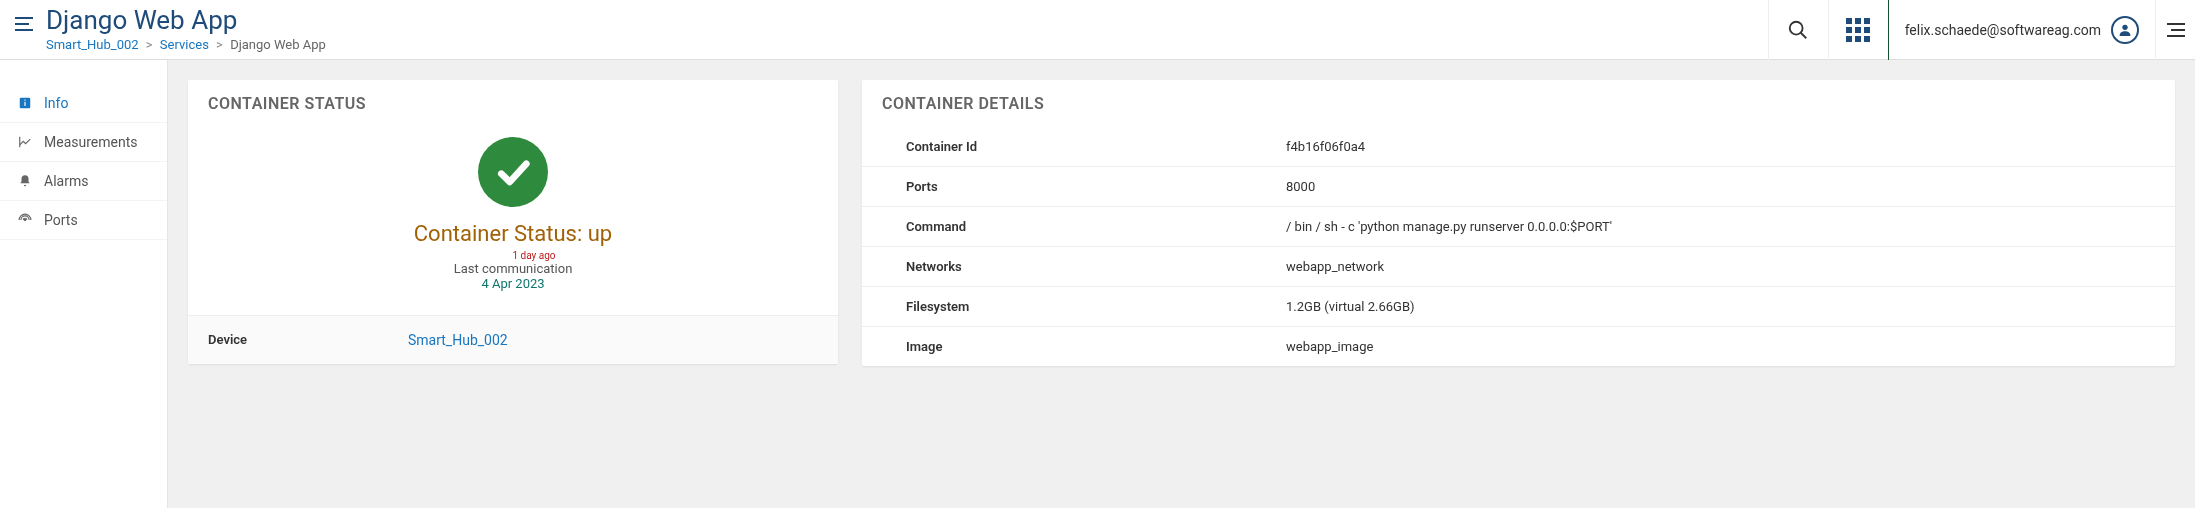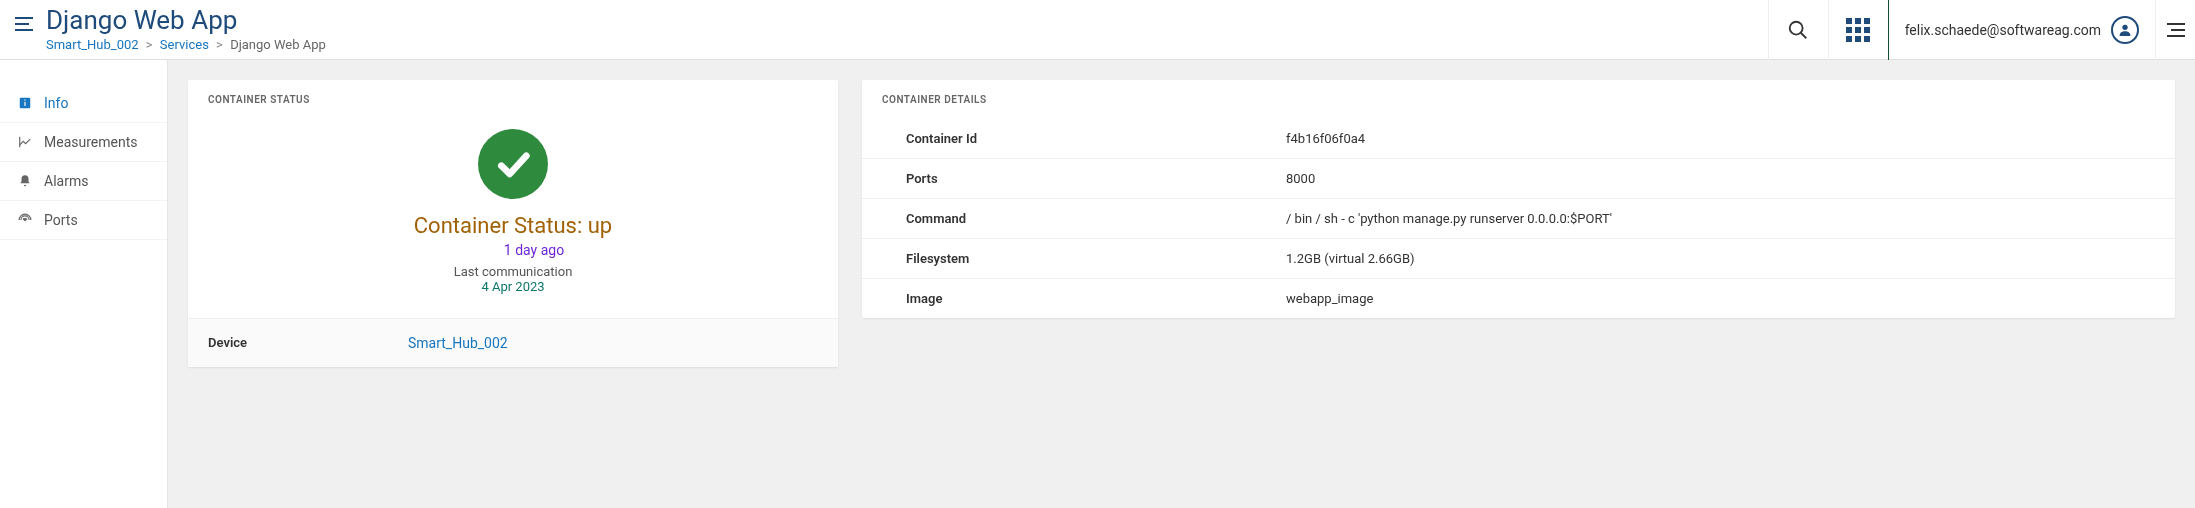--- a/index.html
+++ b/index.html
@@ -20,26 +20,26 @@
 .main { display: flex; height: calc(100% - 60px); }
 .sidebar { width: 168px; background: #fff; border-right: 1px solid #e5e5e5; padding-top: 24px; }
 .sidebar-item { display: flex; align-items: center; padding: 10px 16px; font-size: 14px; color: #555; cursor: pointer; border-bottom: 1px solid #f3f3f3; }
 .sidebar-item .icon { width: 18px; height: 18px; margin-right: 10px; display: flex; align-items: center; justify-content: center; color: #666; }
 .sidebar-item.active { color: #1776bf; }
 .sidebar-item.active .icon { color: #1776bf; }
 .content { flex: 1; padding: 20px; display: flex; gap: 24px; align-items: flex-start; }
 .card { background: #fff; border-radius: 2px; box-shadow: 0 1px 2px rgba(0,0,0,0.08); }
 .card-status { width: 650px; }
 .card-details { flex: 1; }
-.card-header { padding: 14px 20px; font-size: 10px; font-weight: 600; color: #666; letter-spacing: 0.5px; }
+.card-header { padding: 14px 20px; font-size: 16px; font-weight: 600; color: #666; letter-spacing: 0.5px; }
 .status-body { text-align: center; padding: 10px 0 24px; }
 .check-circle { width: 70px; height: 70px; border-radius: 50%; background: #2e8b3d; display: flex; align-items: center; justify-content: center; margin: 0 auto 14px; }
 .status-line { font-size: 22px; color: #a16207; }
-.status-age { color: #6d28d9; font-size: 14px; margin-top: 4px; margin-left: 42px; }
-.status-comm { font-size: 13px; color: #555; margin-top: 6px; }
+.status-age { color: #b91c1c; font-size: 10px; margin-top: 4px; margin-left: 42px; }
+.status-comm { font-size: 13px; color: #555; }
 .status-date { font-size: 13px; color: #0f766e; }
 .device-row { display: flex; padding: 16px 20px; border-top: 1px solid #eee; background: #fafafa; }
 .device-label { width: 200px; font-size: 13px; font-weight: 600; color: #333; }
 .device-link { color: #1776bf; font-size: 14px; text-decoration: none; }
 .details-table { width: 100%; }
 .details-row { display: flex; padding: 12px 20px 12px 44px; border-top: 1px solid #eee; font-size: 13px; align-items:center; }
 .details-row:first-child { border-top: none; }
 .details-key { width: 380px; font-weight: 600; color: #333; }
 .details-val { color: #333; font-size: 13px; }
 .apps-grid { display: grid; grid-template-columns: repeat(3, 6px); grid-template-rows: repeat(3, 6px); gap: 3px; }
@@ -172,20 +172,24 @@
         </div>
         <div class="details-row">
           <div class="details-key">Ports</div>
           <div class="details-val">8000</div>
         </div>
         <div class="details-row">
           <div class="details-key">Command</div>
           <div class="details-val">/ bin / sh - c 'python manage.py runserver 0.0.0.0:$PORT'</div>
         </div>
         <div class="details-row">
+          <div class="details-key">Networks</div>
+          <div class="details-val">webapp_network</div>
+        </div>
+        <div class="details-row">
           <div class="details-key">Filesystem</div>
           <div class="details-val">1.2GB (virtual 2.66GB)</div>
         </div>
         <div class="details-row">
           <div class="details-key">Image</div>
           <div class="details-val">webapp_image</div>
         </div>
       </div>
     </div>
   </div>

